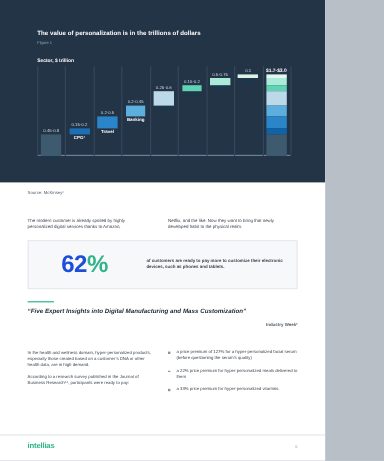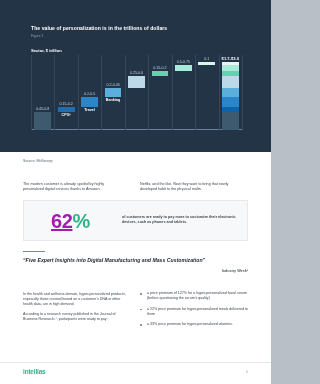--- a/index.html
+++ b/index.html
@@ -131,21 +131,21 @@
     box-sizing: border-box;
   }
   .stat-number {
     position: absolute;
     left: 27px; top: 9px;
     font-size: 20px;
     font-weight: bold;
     letter-spacing: -0.4px;
     line-height: 22px;
   }
-  .stat-number .digits { color: #a21caf; text-decoration: underline; }
+  .stat-number .digits { color: #1d4ed8; }
   .stat-number .pct { color: #2fb389; }
   .stat-text {
     position: absolute;
     left: 98px; top: 14px;
     width: 115px;
     font-size: 3.7px;
     line-height: 5.2px;
     color: #3d464f;
     font-weight: bold;
   }

